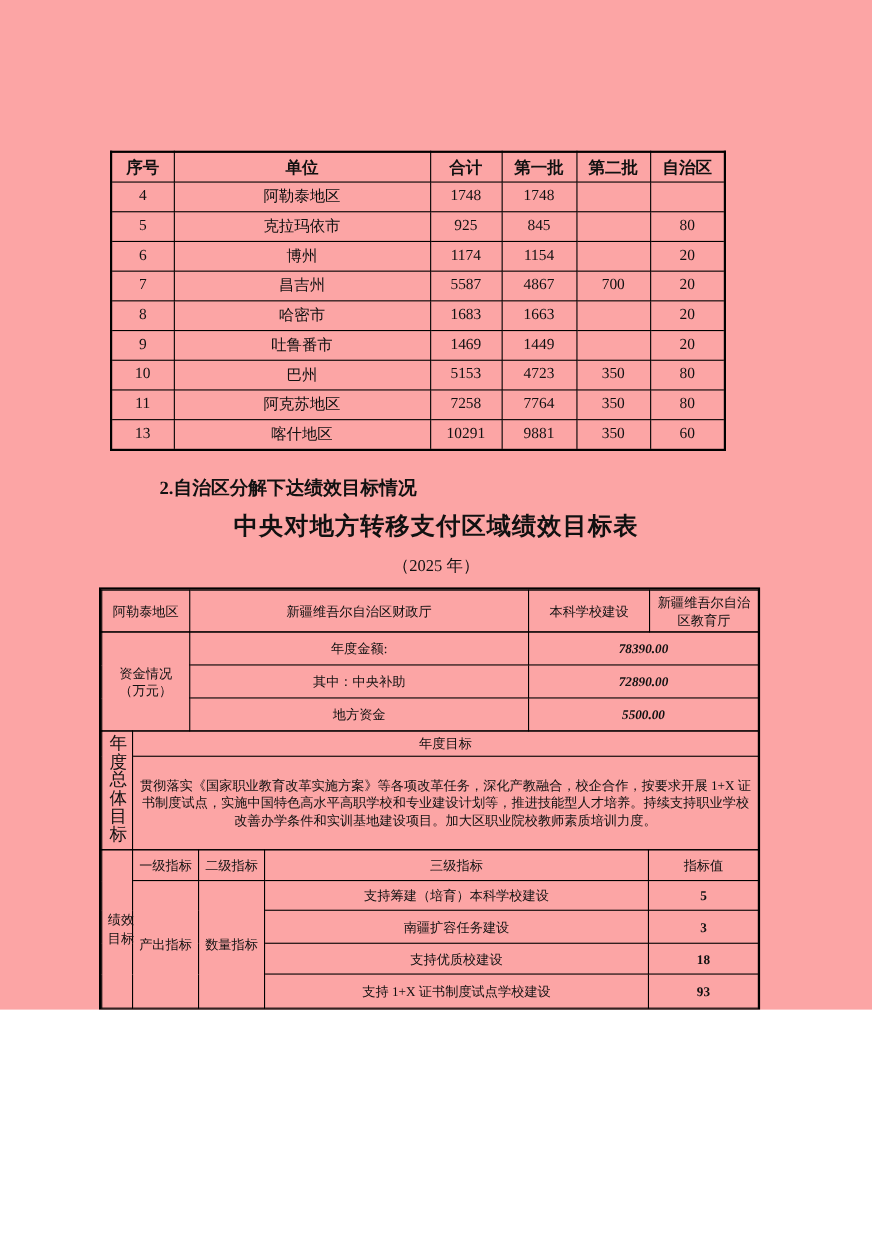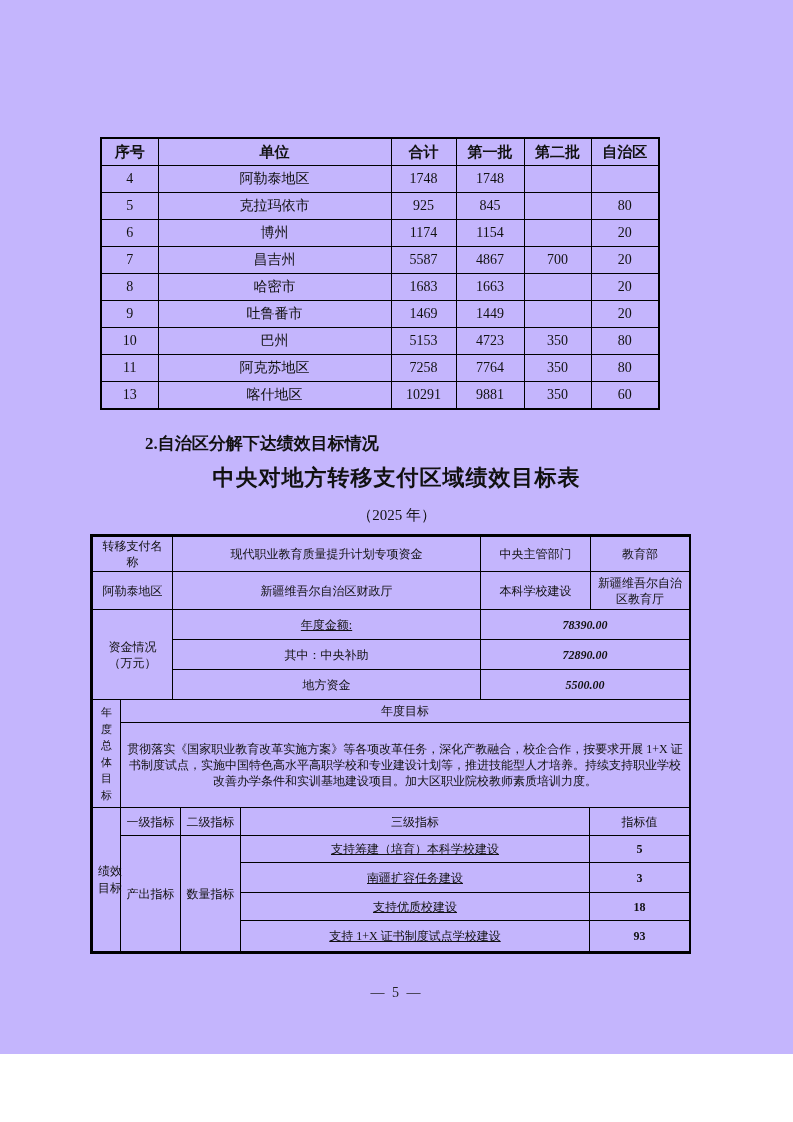--- a/index.html
+++ b/index.html
@@ -1,17 +1,17 @@
 <!DOCTYPE html>
 <html><head>
 <meta charset="utf-8">
 <style>
   html,body { margin:0; padding:0; background:#ffffff; }
   body { font-family: "Liberation Serif", "DejaVu Serif", serif; color:#111; }
-  .page { width:793px; height:1054px; background:#c4b5fd; position:relative; overflow:hidden; }
+  .page { width:793px; height:918px; background:#fca5a5; position:relative; overflow:hidden; }
 
   
   .t1 { border-collapse:collapse; border:2px solid #000; table-layout:fixed;
         width:558px; margin:137px 0 0 100px; }
   .t1 th, .t1 td { border:1px solid #000; text-align:center; vertical-align:middle;
         font-size:14px; padding:0; overflow:hidden; white-space:nowrap; }
   .t1 th { height:26px; font-size:15px; font-weight:bold; }
   .t1 td { height:26px; }
 
   
@@ -22,24 +22,24 @@
 
   
   .twrap { width:597px; margin:9px 0 0 90px; border:2px solid #000; box-sizing:content-box; }
   .sec { border-collapse:collapse; table-layout:fixed; width:597px; }
   .sec + .sec { margin-top:-1px; }
   .sec td { border:1px solid #000; font-size:12px; text-align:center;
         vertical-align:middle; padding:1px 4px; box-sizing:border-box; line-height:16px; }
   .h27 { height:27px; } .h38 { height:38px; } .h30 { height:30px; } .h23 { height:23px; }
   .h28 { height:28px; } .h31 { height:31px; } .h85 { height:85px; }
   .amount { text-align:right; font-weight:bold; padding-right:8px; font-size:12.5px;font-style:italic; }
-  .lleft  { text-align:left; padding-left:8px;text-decoration:underline; }
+  .lleft  { text-align:left; padding-left:8px; }
   .goal-para { text-align:justify; padding:6px 12px; font-size:12.5px; line-height:20px; }
-  .vlabel { width:14px; margin:0 auto; line-height:16.5px; font-size:11px;
-        word-break:break-all; text-align:center; }
+  .vlabel { width:14px; margin:0 auto; line-height:16.5px; font-size:16px;
+        word-break:break-all; text-align:left; }
   .vlabel2 { width:26px; margin:15px auto; line-height:17px; font-size:12px;
         word-break:break-all; text-align:center; }
   .indval { font-weight:bold; font-size:12.5px; }
 
   .pageno { text-align:center; font-size:14px; margin-top:31px; letter-spacing:2px; color:#222; }
 </style>
 </head>
 <body>
 
 <div class="page">
@@ -146,26 +146,20 @@
   <div class="twrap">
 
     <table class="sec">
       <colgroup>
         <col style="width:80px">
           <col style="width:308px">
           <col style="width:110px">
           <col style="width:99px">
       </colgroup>
       <tbody>
-          <tr>
-        <td class="h27">转移支付名称</td>
-        <td class="h27">现代职业教育质量提升计划专项资金</td>
-        <td class="h27">中央主管部门</td>
-        <td class="h27">教育部</td>
-      </tr>
       <tr>
         <td class="h38">阿勒泰地区</td>
         <td class="h38">新疆维吾尔自治区财政厅</td>
         <td class="h38">本科学校建设</td>
         <td class="h38">新疆维吾尔自治区教育厅</td>
       </tr>
     </tbody>
       </table>
 
     <table class="sec">

